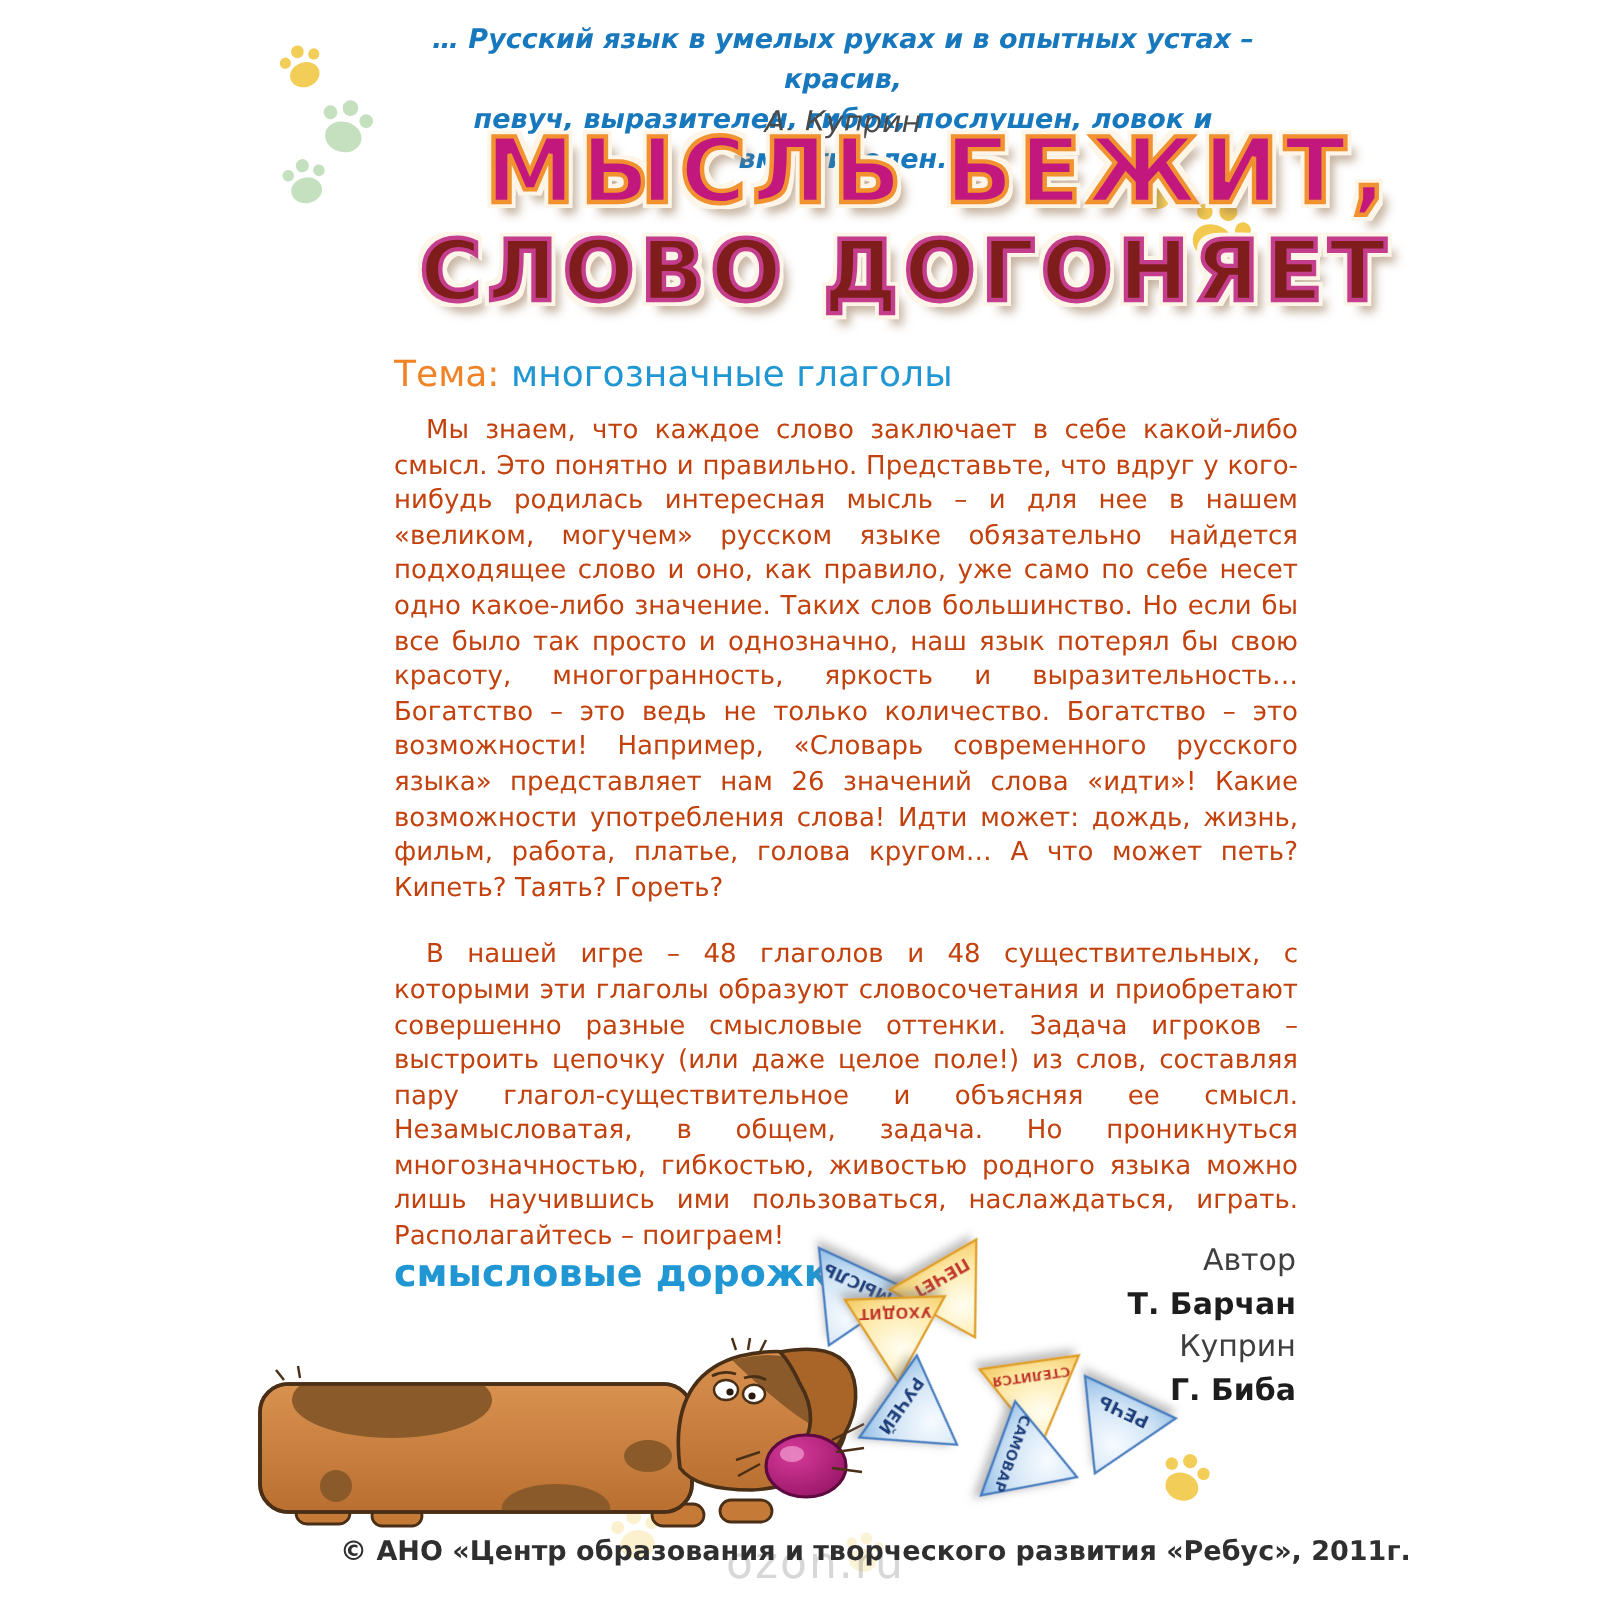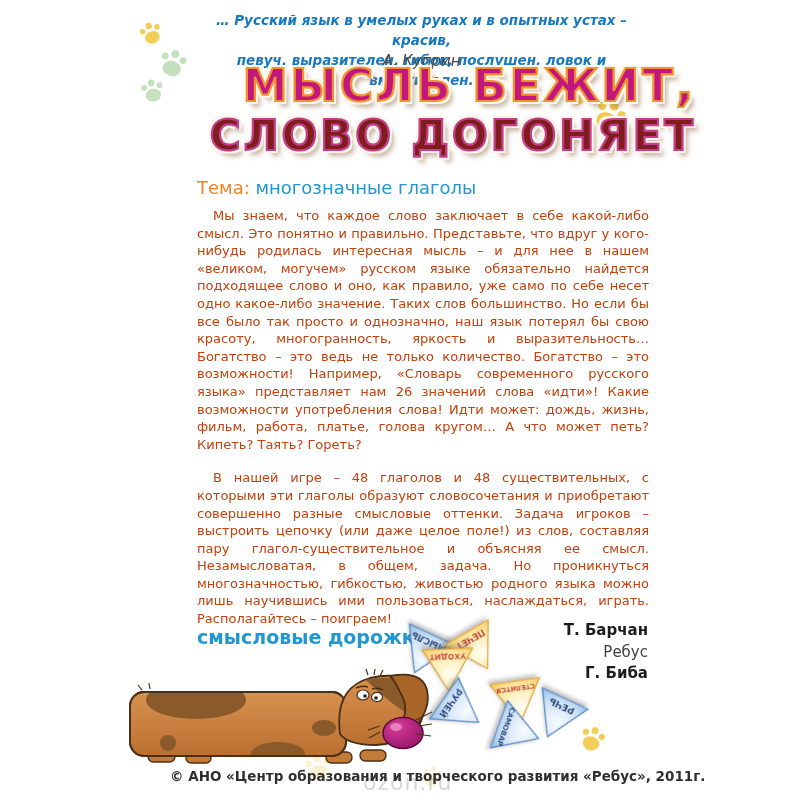--- a/index.html
+++ b/index.html
@@ -125,22 +125,23 @@
   </div>
 
   <div class="bodytext">
     <p>Мы знаем, что каждое слово заключает в себе какой-либо смысл. Это понятно и правильно. Представьте, что вдруг у кого-нибудь родилась интересная мысль – и для нее в нашем «великом, могучем» русском языке обязательно найдется подходящее слово и оно, как правило, уже само по себе несет одно какое-либо значение. Таких слов большинство. Но если бы все было так просто и однозначно, наш язык потерял бы свою красоту, многогранность, яркость и выразительность… Богатство – это ведь не только количество. Богатство – это возможности! Например, «Словарь современного русского языка» представляет нам 26 значений слова «идти»! Какие возможности употребления слова! Идти может: дождь, жизнь, фильм, работа, платье, голова кругом… А что может петь? Кипеть? Таять? Гореть?</p>
     <p>В нашей игре – 48 глаголов и 48 существительных, с которыми эти глаголы образуют словосочетания и приобретают совершенно разные смысловые оттенки. Задача игроков – выстроить цепочку (или даже целое поле!) из слов, составляя пару глагол-существительное и объясняя ее смысл. Незамысловатая, в общем, задача. Но проникнуться многозначностью, гибкостью, живостью родного языка можно лишь научившись ими пользоваться, наслаждаться, играть. Располагайтесь – поиграем!</p>
   </div>
 
   <div class="subheading">смысловые дорожки</div>
 
   <div class="credits">
+    <div class="credit-label">Автор</div>
     <div class="credit-name">Т. Барчан</div>
-    <div class="credit-label">Ребус</div>
+    <div class="credit-label">Куприн</div>
     <div class="credit-name">Г. Биба</div>
   </div>
 
   <div class="dog-wrap">
     <svg viewBox="0 0 305 100" width="305" height="100">
       <defs>
         <linearGradient id="dogBody" x1="0" y1="0" x2="0" y2="1">
           <stop offset="0" stop-color="#d99150"></stop>
             <stop offset="1" stop-color="#b96f30"></stop>
         </linearGradient>

